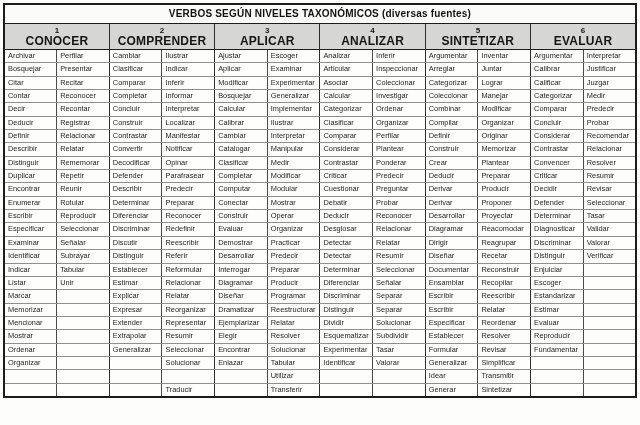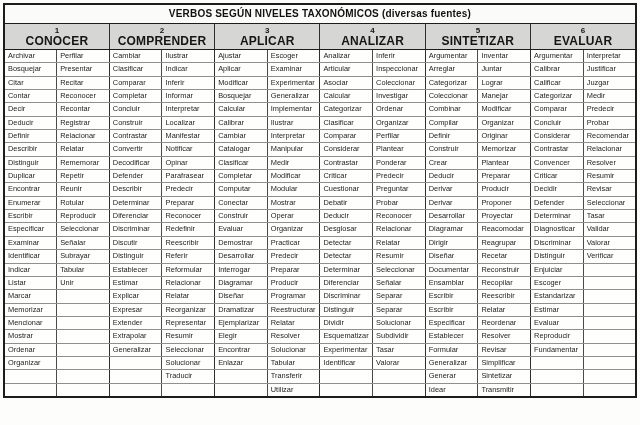--- a/index.html
+++ b/index.html
@@ -442,39 +442,39 @@
           <td class="verb-cell group-end">Valorar</td>
           <td class="verb-cell group-start">Generalizar</td>
           <td class="verb-cell group-end">Simplificar</td>
           <td class="verb-cell group-start"></td>
           <td class="verb-cell group-end"></td>
         </tr>
         <tr>
           <td class="verb-cell group-start"></td>
           <td class="verb-cell group-end"></td>
           <td class="verb-cell group-start"></td>
+          <td class="verb-cell group-end"></td>
+          <td class="verb-cell group-start"></td>
+          <td class="verb-cell group-end">Utilizar</td>
+          <td class="verb-cell group-start"></td>
+          <td class="verb-cell group-end"></td>
+          <td class="verb-cell group-start">Idear</td>
+          <td class="verb-cell group-end">Transmitir</td>
+          <td class="verb-cell group-start"></td>
+          <td class="verb-cell group-end"></td>
+        </tr>
+        <tr>
+          <td class="verb-cell group-start"></td>
+          <td class="verb-cell group-end"></td>
+          <td class="verb-cell group-start"></td>
           <td class="verb-cell group-end">Traducir</td>
           <td class="verb-cell group-start"></td>
           <td class="verb-cell group-end">Transferir</td>
           <td class="verb-cell group-start"></td>
           <td class="verb-cell group-end"></td>
           <td class="verb-cell group-start">Generar</td>
           <td class="verb-cell group-end">Sintetizar</td>
-          <td class="verb-cell group-start"></td>
-          <td class="verb-cell group-end"></td>
-        </tr>
-        <tr>
-          <td class="verb-cell group-start"></td>
-          <td class="verb-cell group-end"></td>
-          <td class="verb-cell group-start"></td>
-          <td class="verb-cell group-end"></td>
-          <td class="verb-cell group-start"></td>
-          <td class="verb-cell group-end">Utilizar</td>
-          <td class="verb-cell group-start"></td>
-          <td class="verb-cell group-end"></td>
-          <td class="verb-cell group-start">Idear</td>
-          <td class="verb-cell group-end">Transmitir</td>
           <td class="verb-cell group-start"></td>
           <td class="verb-cell group-end"></td>
         </tr>
       </tbody>
   </table>
 </div>
 
 </body></html>

